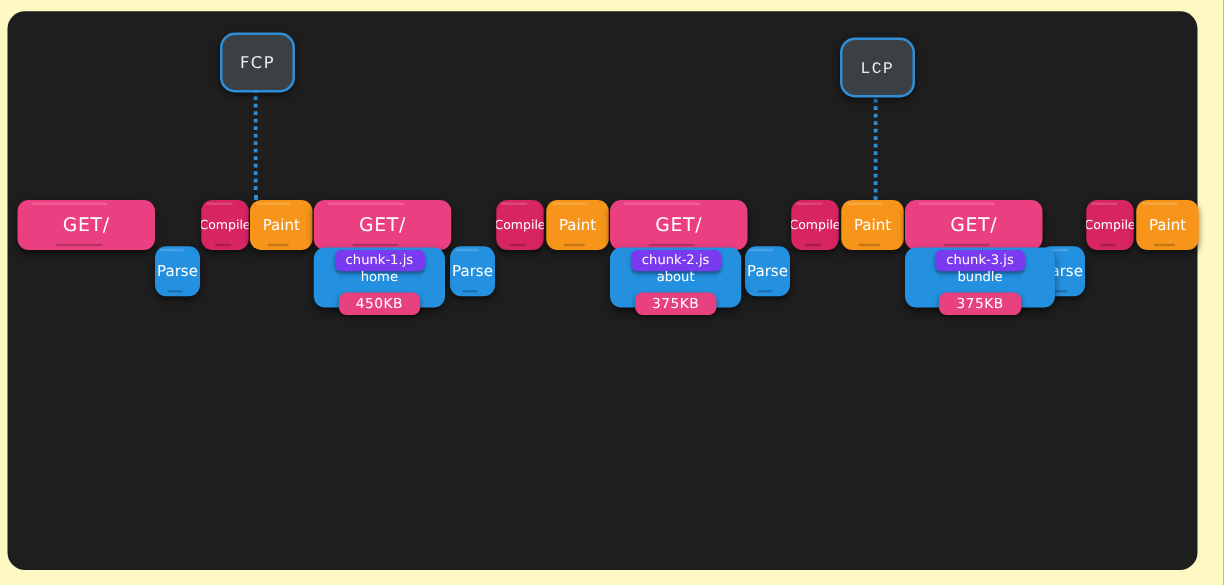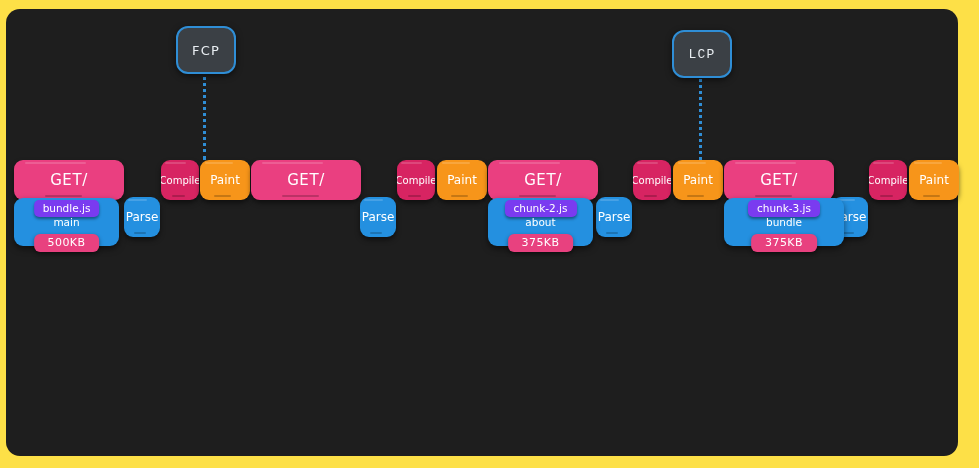--- a/index.html
+++ b/index.html
@@ -13,21 +13,21 @@
     overflow: hidden;
     font-family: "DejaVu Sans", sans-serif;
   }
 
   #canvas {
     position: absolute;
     left: 0;
     top: 0;
     width: 979px;
     height: 468px;
-    background: #fde047;
+    background: #fef9c3;
   }
 
   
   #panel {
     position: absolute;
     left: 6px;
     top: 9px;
     width: 952px;
     height: 447px;
     background: #1e1e1e;
@@ -174,24 +174,24 @@
       <div class="seg compile" style="left: 397px; width: 38px;">Compile</div>
       <div class="seg paint" style="left: 437px; width: 50px;">Paint</div>
       <div class="seg get" style="left: 488px; width: 110px;">GET/</div>
       <div class="seg parse" style="left: 596px; width: 36px;">Parse</div>
       <div class="seg compile" style="left: 633px; width: 38px;">Compile</div>
       <div class="seg paint" style="left: 673px; width: 50px;">Paint</div>
       <div class="seg get" style="left: 724px; width: 110px;">GET/</div>
       <div class="seg parse" style="left: 832px; width: 36px;">Parse</div>
       <div class="seg compile" style="left: 869px; width: 38px;">Compile</div>
       <div class="seg paint" style="left: 909px; width: 50px;">Paint</div>
-      <div class="dl" style="left: 14px; width: 105px;">
-        <div class="dl-file">bundle.js</div>
-        <div class="dl-route">main</div>
-        <div class="dl-size">500KB</div>
+      <div class="dl" style="left: 251px; width: 105px;">
+        <div class="dl-file">chunk-1.js</div>
+        <div class="dl-route">home</div>
+        <div class="dl-size">450KB</div>
       </div>
       <div class="dl" style="left: 488px; width: 105px;">
         <div class="dl-file">chunk-2.js</div>
         <div class="dl-route">about</div>
         <div class="dl-size">375KB</div>
       </div>
       <div class="dl" style="left: 724px; width: 105px; padding-left: 15px;">
         <div class="dl-file">chunk-3.js</div>
         <div class="dl-route">bundle</div>
         <div class="dl-size">375KB</div>

